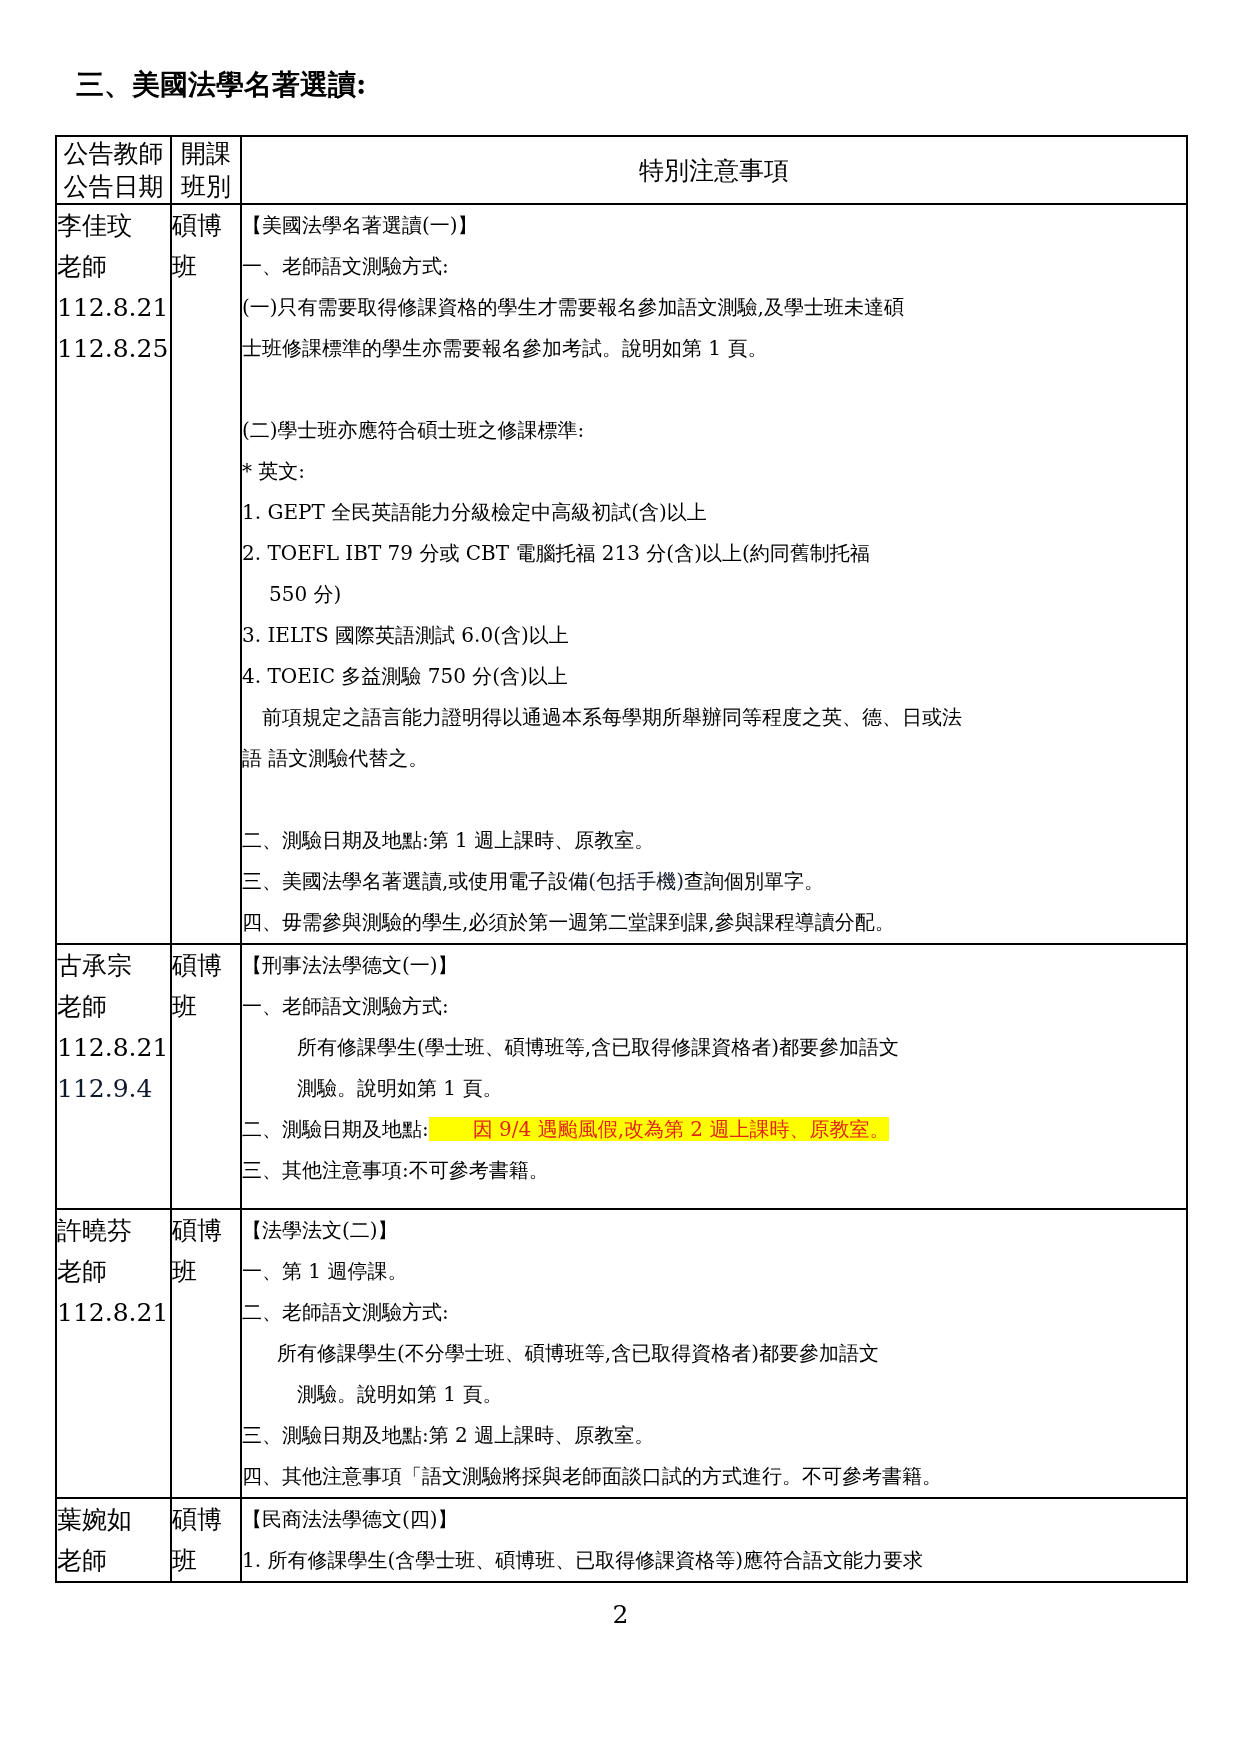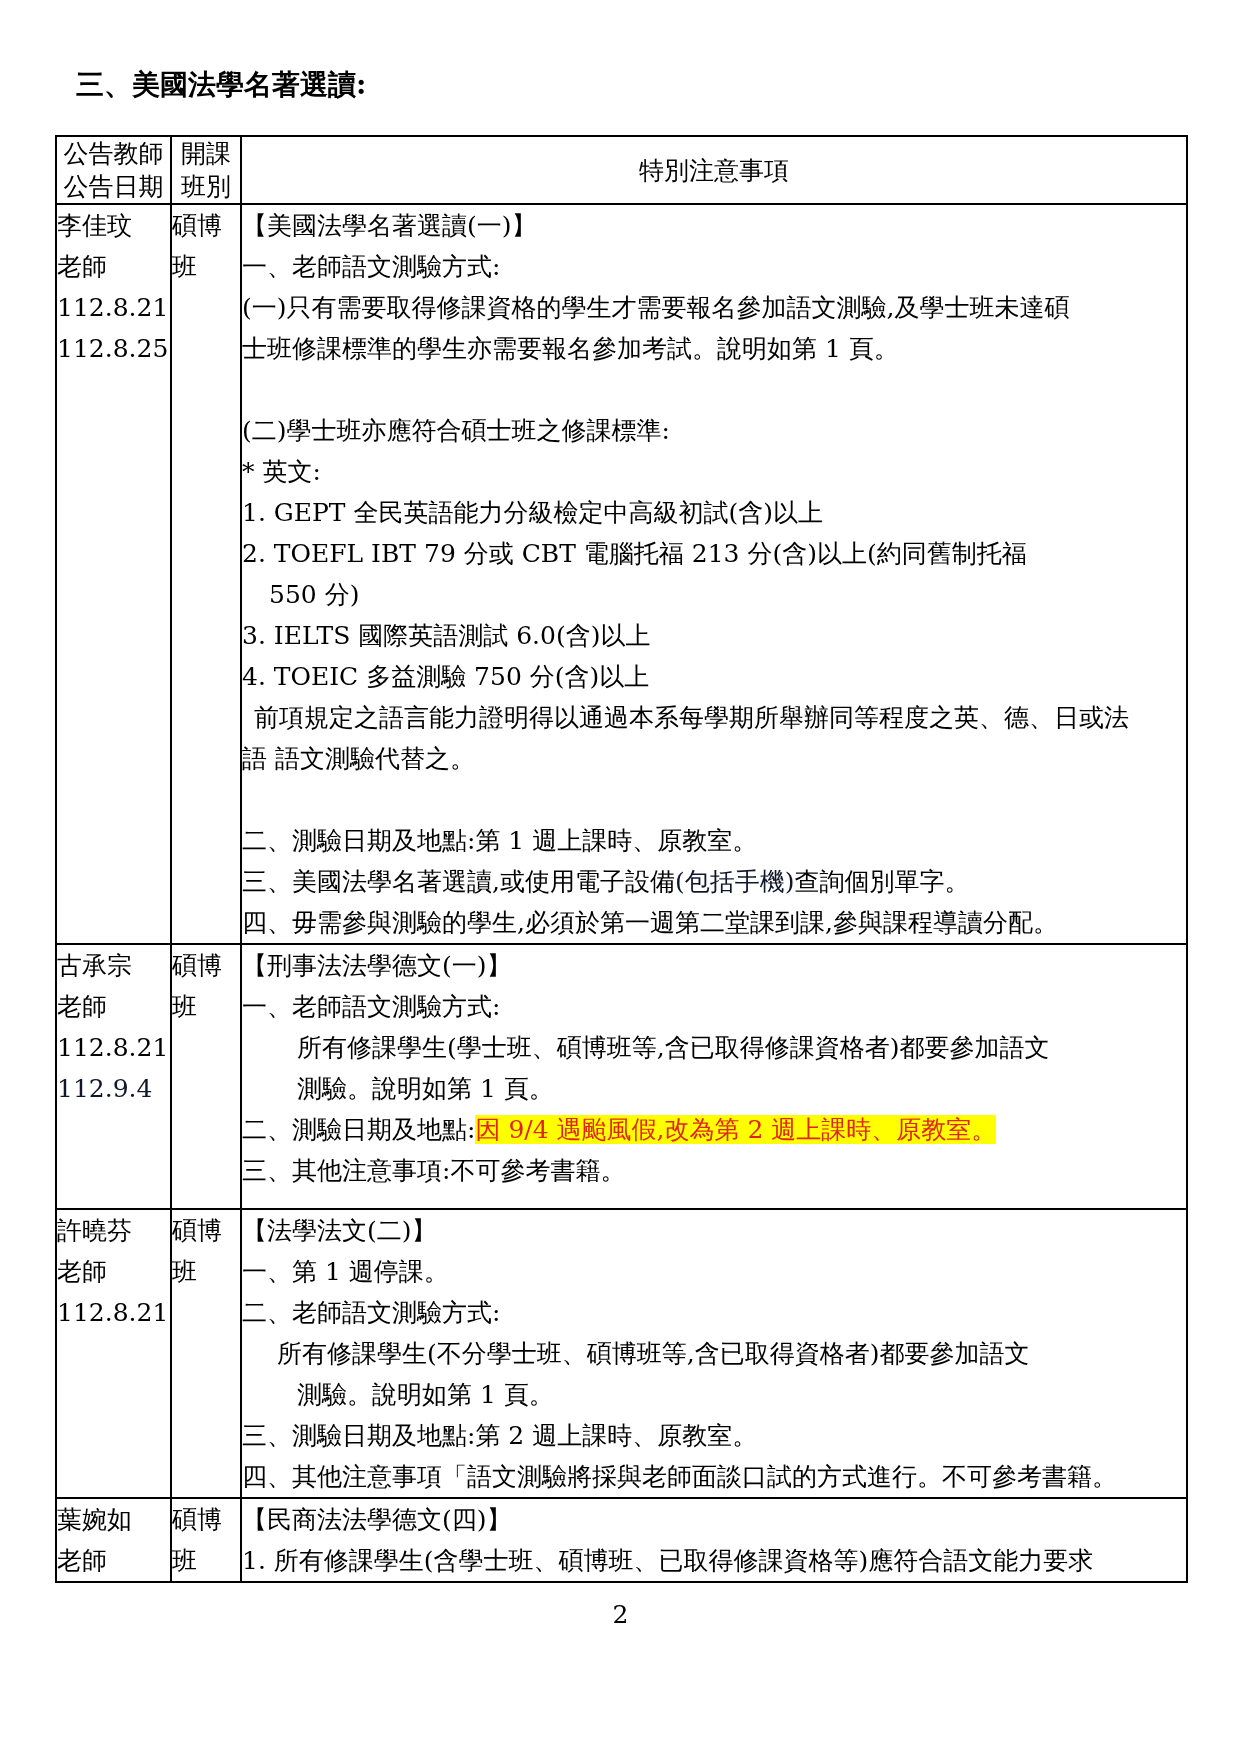--- a/index.html
+++ b/index.html
@@ -51,26 +51,26 @@
   .tline{
     height:41px;line-height:41px;
     font-size:25px;
     white-space:nowrap;
   }
   .cell-notes{
     padding:4px 8px 0 12px;
   }
   .cline{
     height:41px;line-height:41px;
-    font-size:25px;
+    font-size:20px;
     white-space:nowrap;
     overflow:visible;
   }
   .red{color:#0f172a;}
-  .hl{background:#ffff00;color:#e02518;}
+  .hl{background:#ffff00;color:#e02518;padding-left:44px;}
   .page-number{
     position:absolute;
     left:55px;top:1600px;
     width:1131px;
     text-align:center;
     font-size:25px;
   }
 </style>
 </head>
 <body>
@@ -114,21 +114,21 @@
           <div class="cline"><span>(一)只有需要取得修課資格的學生才需要報名參加語文測驗,及學士班未達碩</span></div>
           <div class="cline"><span>士班修課標準的學生亦需要報名參加考試。說明如第 1 頁。</span></div>
           <div class="cline">&nbsp;</div>
           <div class="cline"><span>(二)學士班亦應符合碩士班之修課標準:</span></div>
           <div class="cline"><span>* 英文:</span></div>
           <div class="cline"><span>1. GEPT  全民英語能力分級檢定中高級初試(含)以上</span></div>
           <div class="cline"><span>2. TOEFL IBT 79 分或 CBT  電腦托福 213 分(含)以上(約同舊制托福</span></div>
           <div class="cline" style="padding-left: 27px;"><span>550 分)</span></div>
           <div class="cline"><span>3. IELTS  國際英語測試 6.0(含)以上</span></div>
           <div class="cline"><span>4. TOEIC  多益測驗 750 分(含)以上</span></div>
-          <div class="cline" style="padding-left: 12px;"><span>前項規定之語言能力證明得以通過本系每學期所舉辦同等程度之英、德、日或法</span></div>
+          <div class="cline" style="padding-left: 20px;"><span>前項規定之語言能力證明得以通過本系每學期所舉辦同等程度之英、德、日或法</span></div>
           <div class="cline"><span>語 語文測驗代替之。</span></div>
           <div class="cline">&nbsp;</div>
           <div class="cline"><span>二、測驗日期及地點:第 1 週上課時、原教室。</span></div>
           <div class="cline"><span>三、美國法學名著選讀,或使用電子設備</span><span class="red">(包括手機)</span><span>查詢個別單字。</span></div>
           <div class="cline"><span>四、毋需參與測驗的學生,必須於第一週第二堂課到課,參與課程導讀分配。</span></div>
         </td>
       </tr>
       <tr>
         <td class="cell-teacher">
           <div class="tline">古承宗</div>

